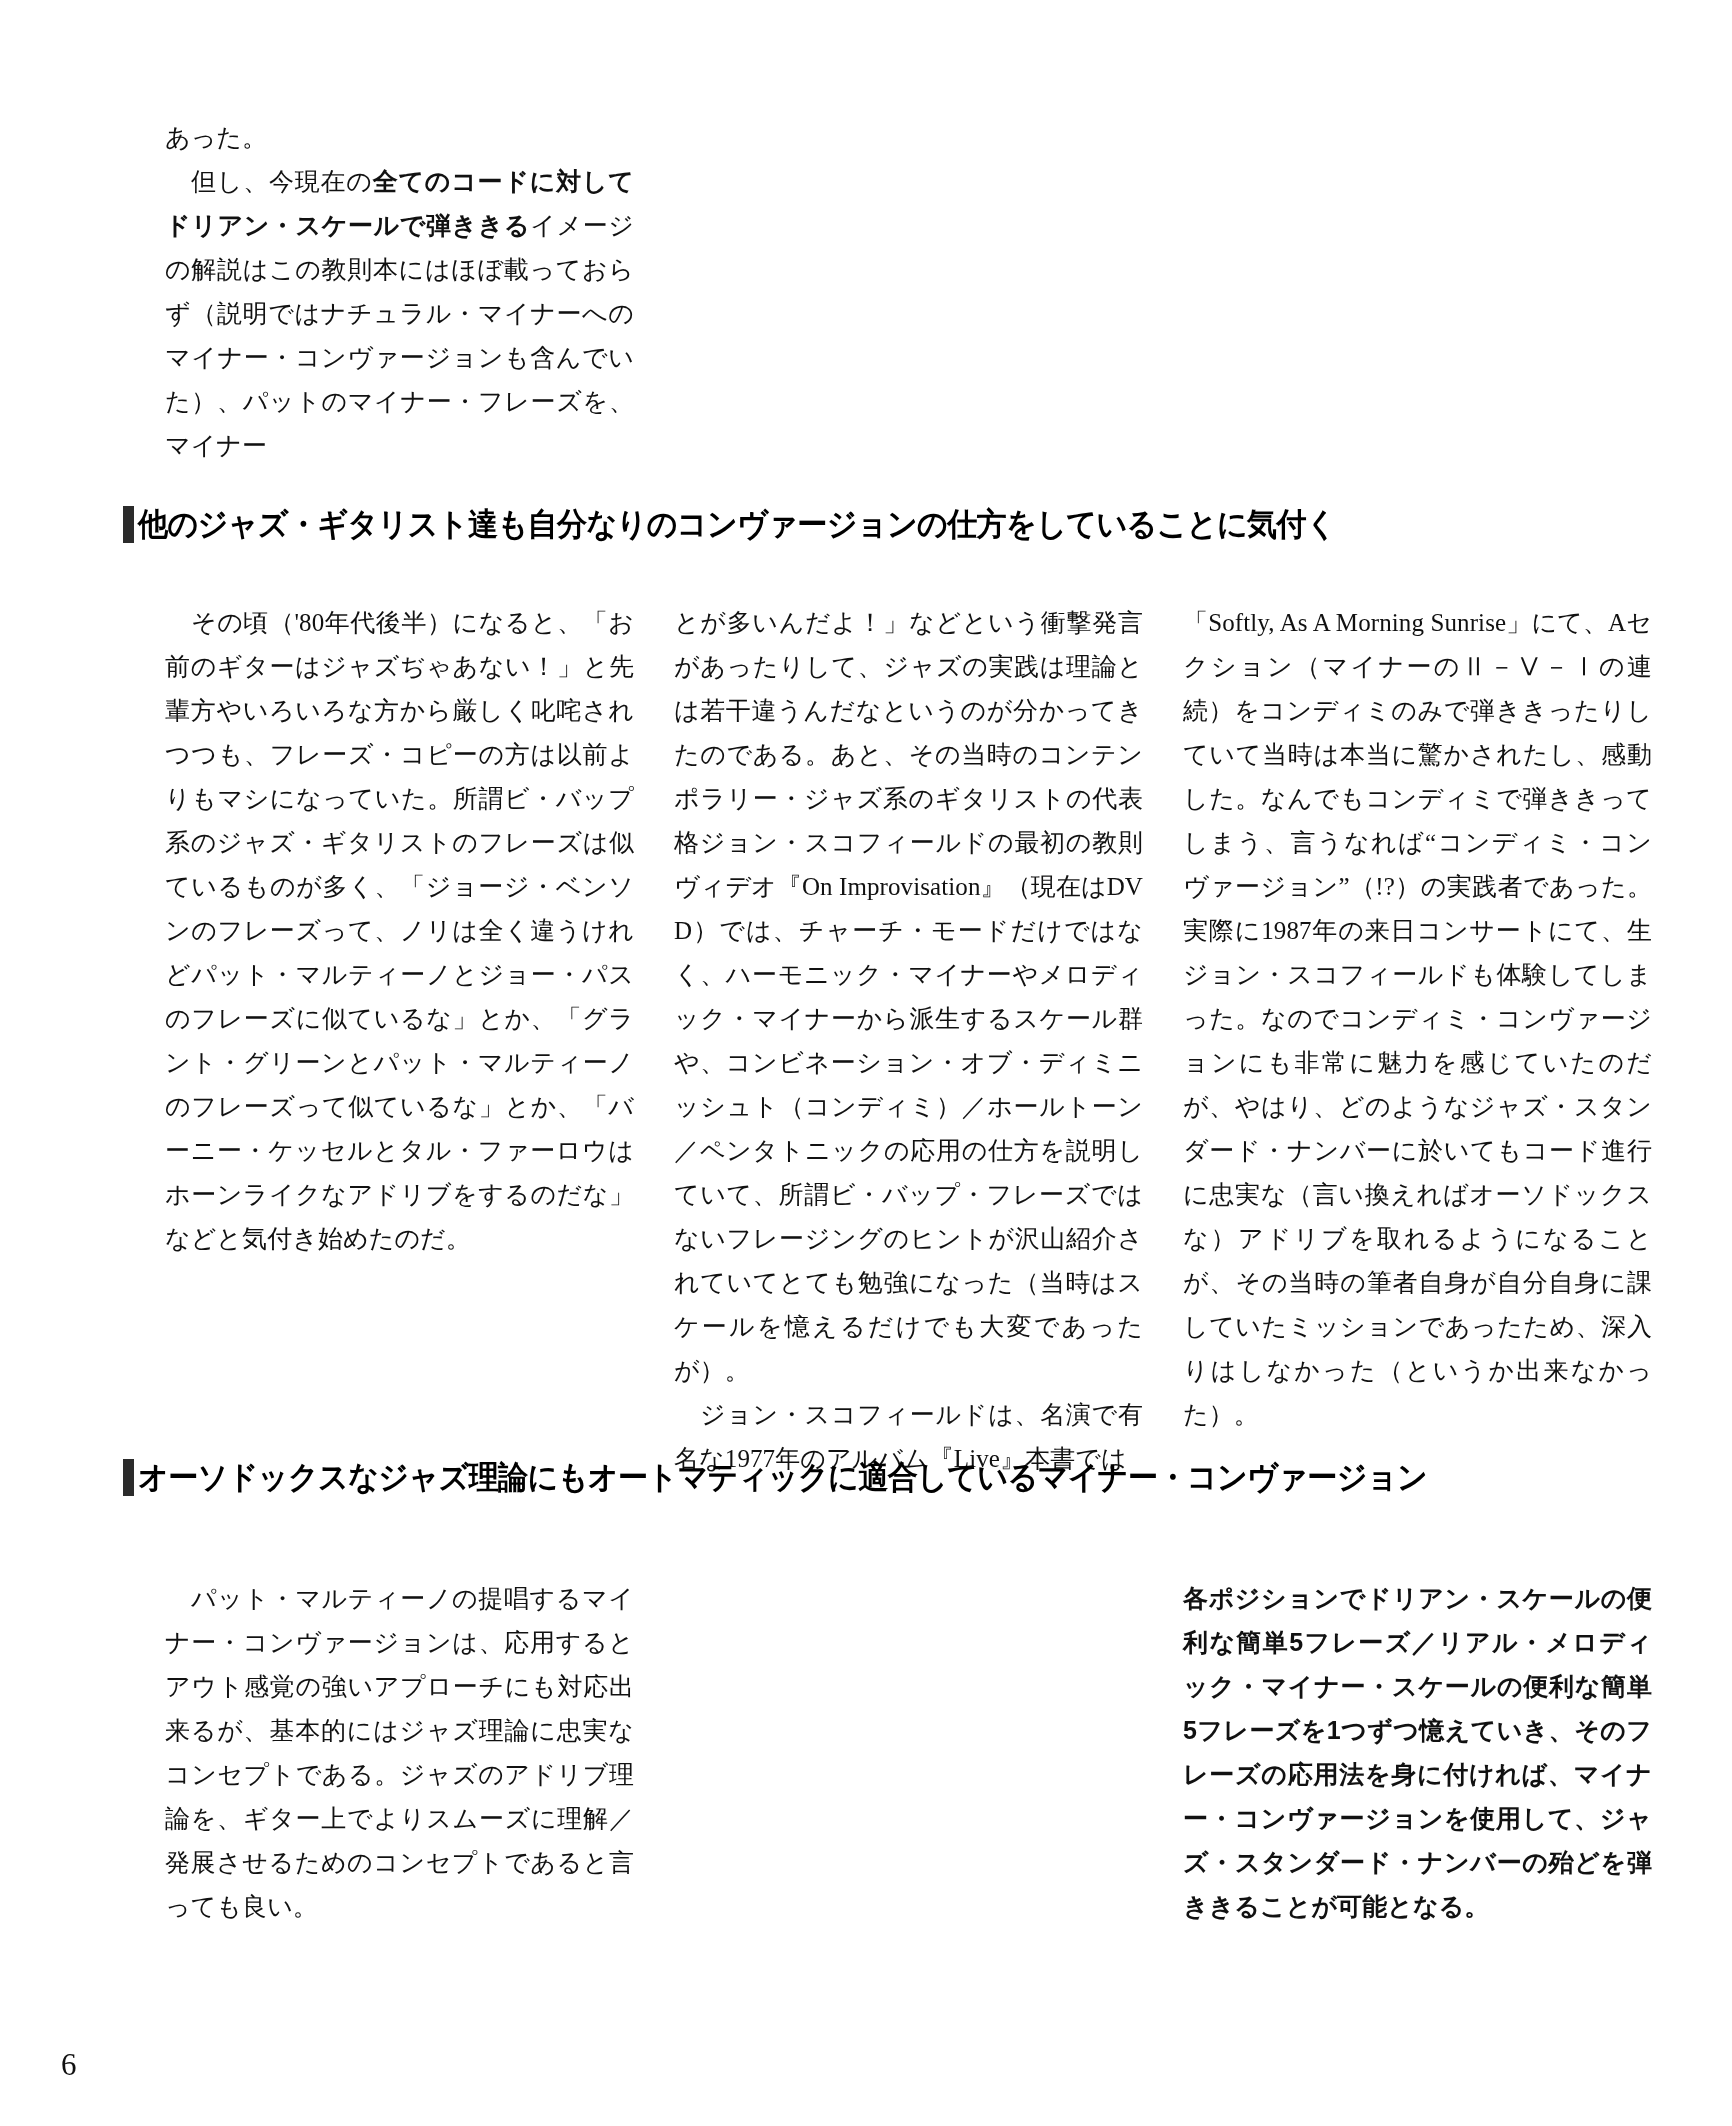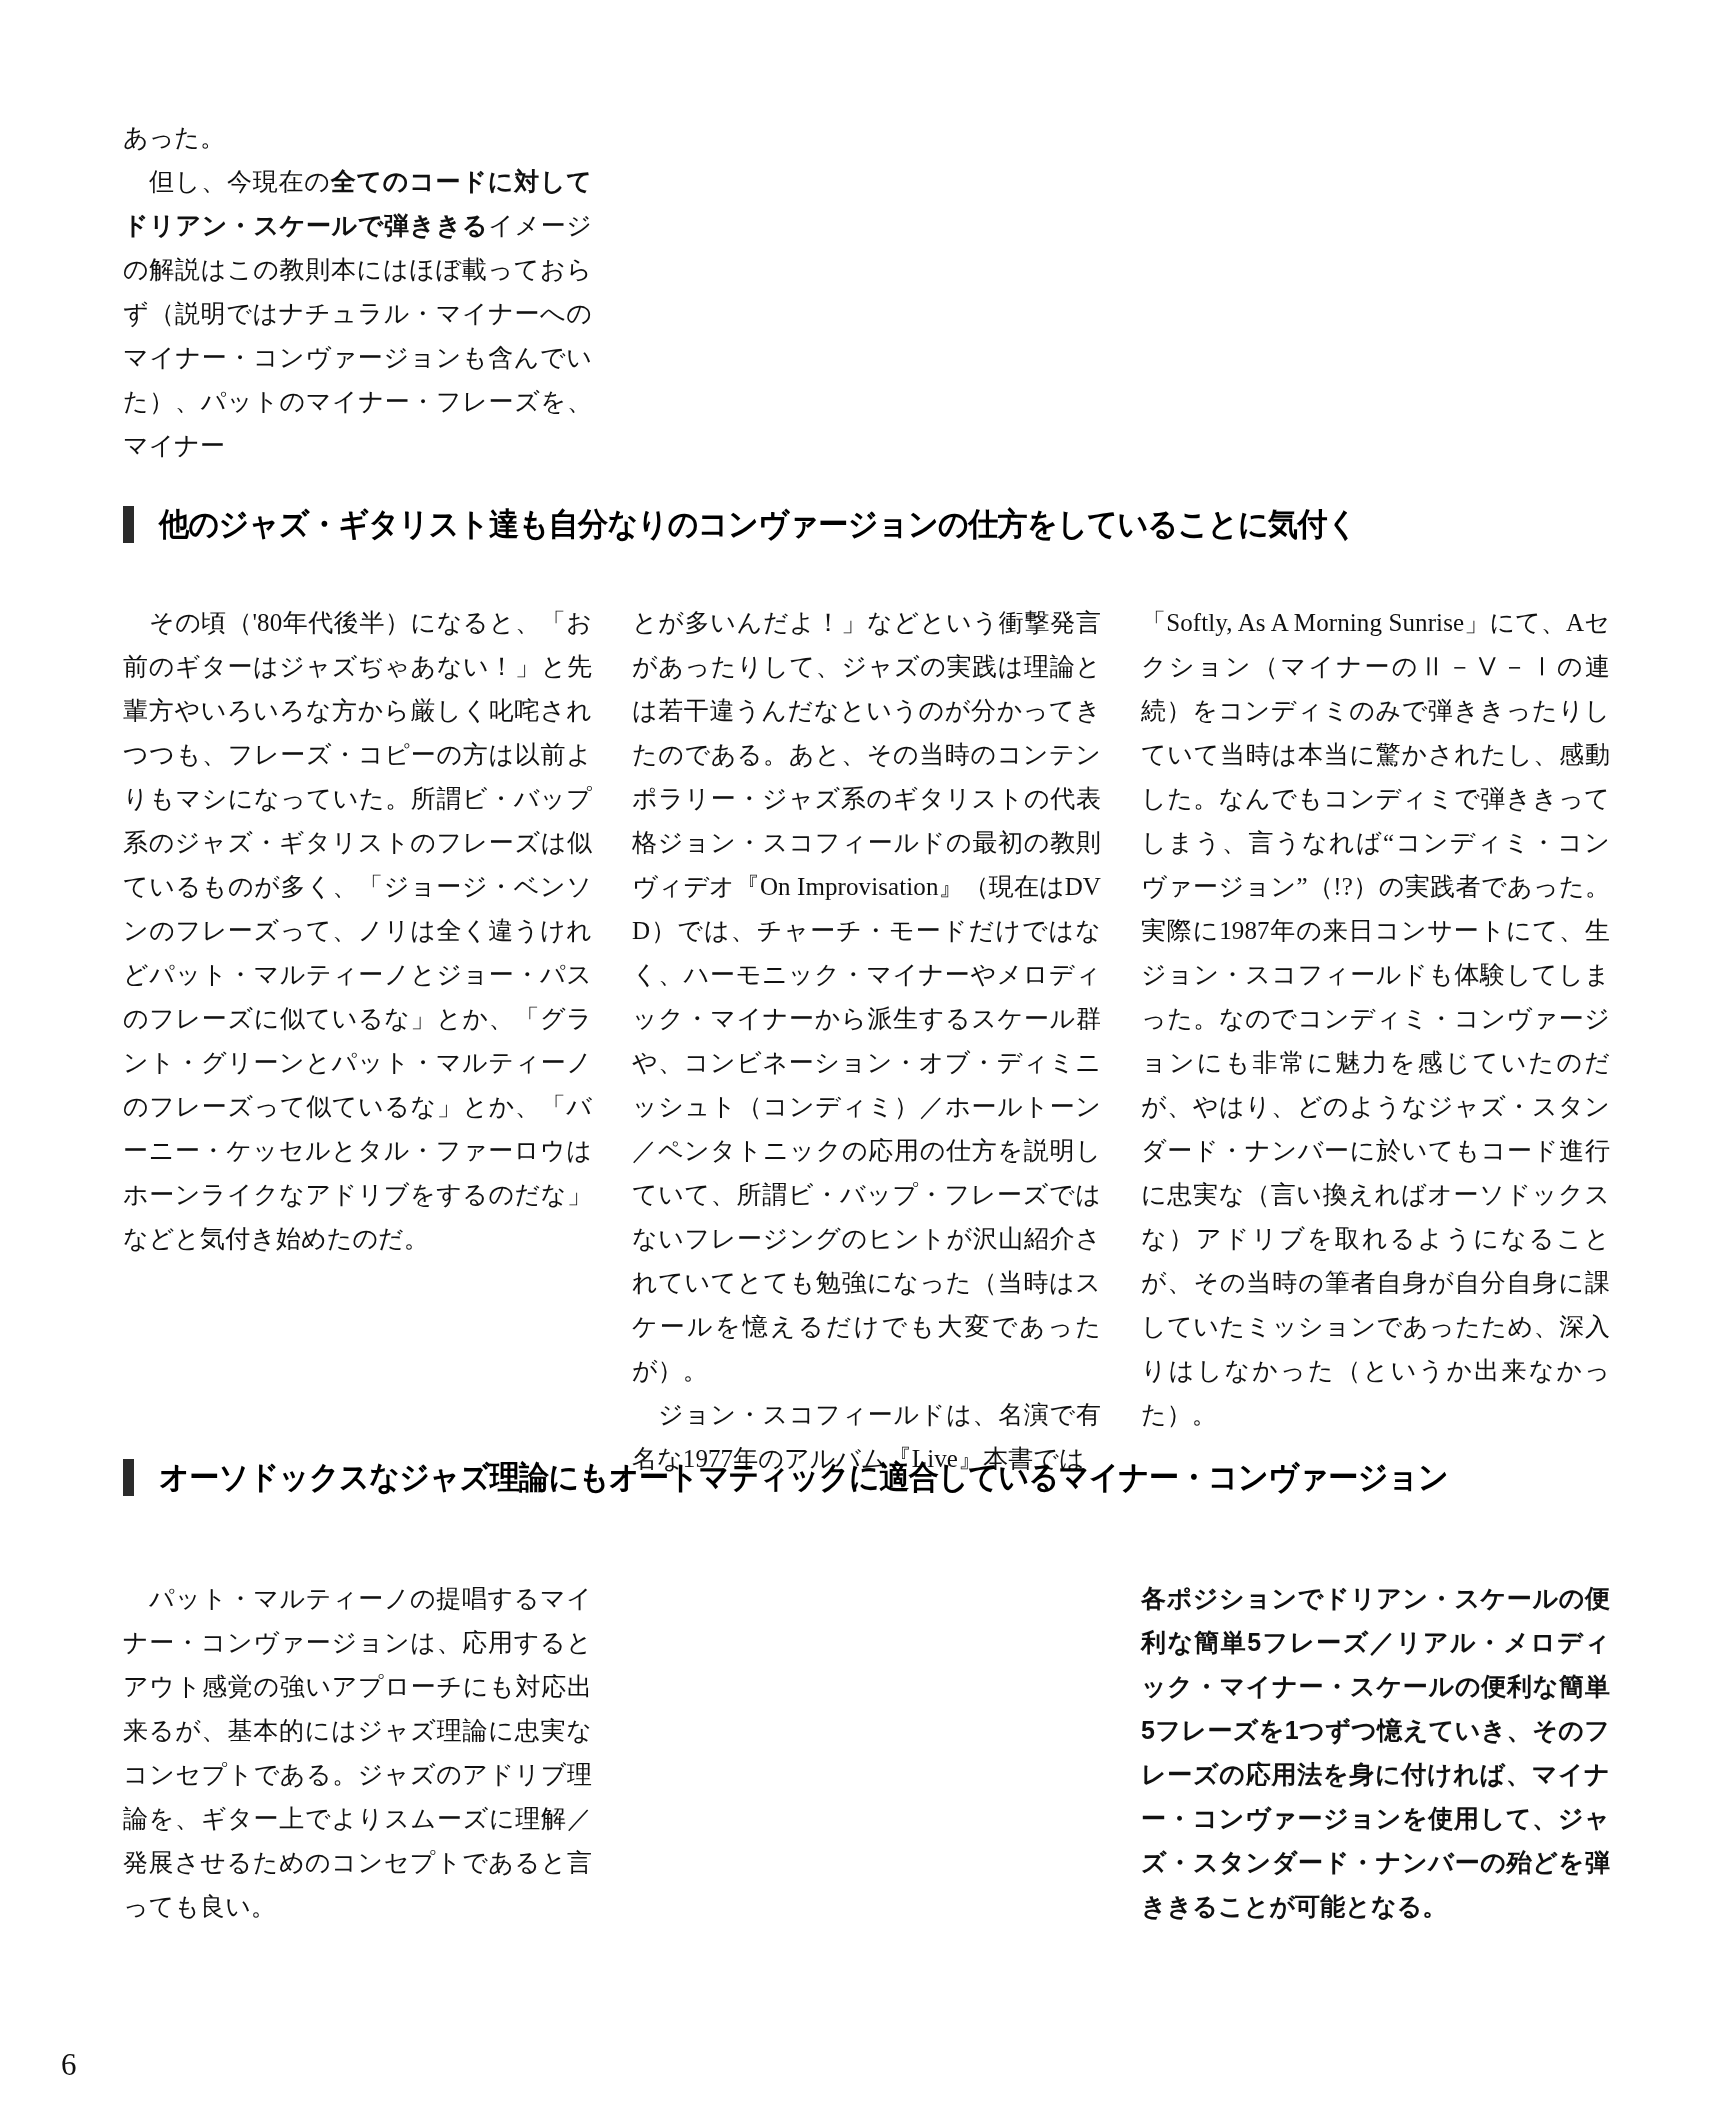--- a/index.html
+++ b/index.html
@@ -24,20 +24,21 @@
   
   .block {
     position: absolute;
     left: 123px;
     width: 1487px;
   }
   .cols {
     display: flex;
     justify-content: space-between;
     align-items: flex-start;
+    margin-left: 42px;
   }
   .col {
     width: 469px;
     flex: 0 0 469px;
   }
 
   
   .col p {
     margin: 0;
     font-size: 25px;
@@ -64,21 +65,21 @@
     font-weight: 700;
   }
 
   
   .heading {
     position: absolute;
     left: 123px;
     width: 1495px;
     display: flex;
     align-items: center;
-    gap: 25px;
+    gap: 4px;
   }
   .heading .bar {
     display: inline-block;
     width: 10.8px;
     height: 37px;
     background: #2b2b2b;
     flex: 0 0 10.8px;
   }
   .heading .htext {
     font-size: 32px;

